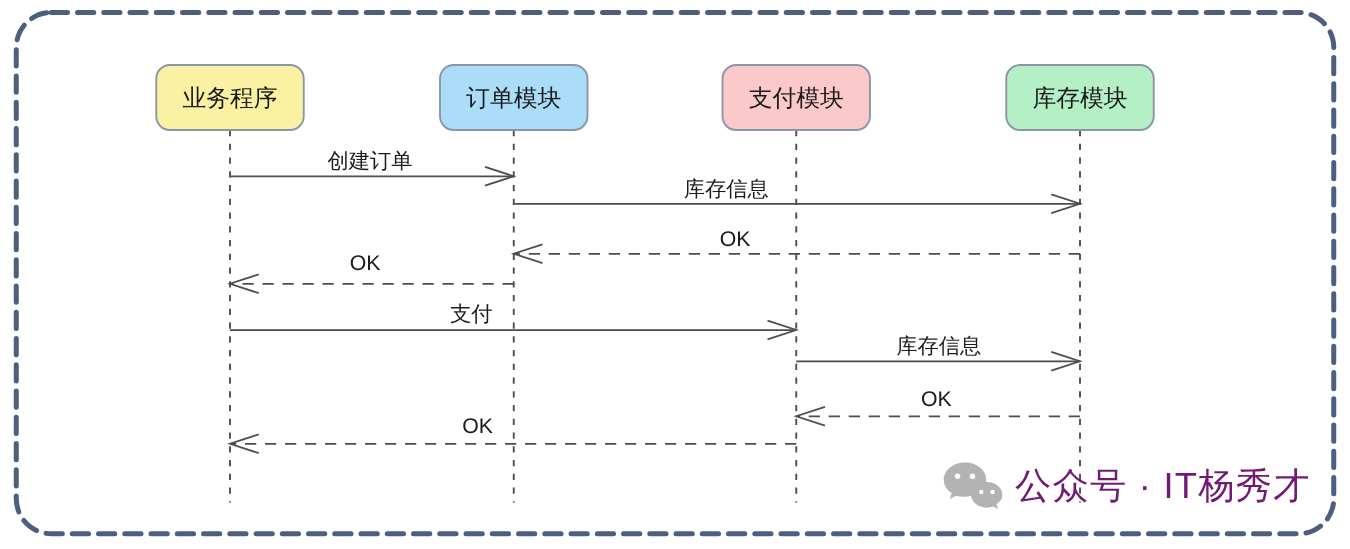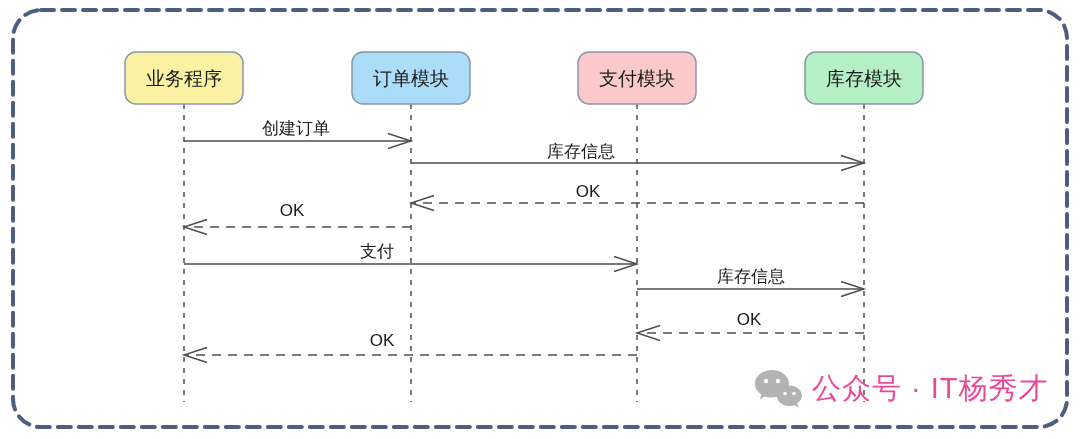--- a/index.html
+++ b/index.html
@@ -23,21 +23,21 @@
     position: absolute;
     left: 754px;
     top: 368px;
     display: flex;
     align-items: center;
     gap: 10px;
     pointer-events: none;
   }
   .watermark-text {
     font-size: 29px;
-    color: #ec4899;
+    color: #701a75;
     letter-spacing: 1px;
     white-space: nowrap;
   }
 </style>
 </head>
 <body>
 
 <div class="canvas">
   <svg id="diagram-svg" width="1080" height="439" viewBox="0 0 1080 439">
       <rect x="13" y="10" width="1054" height="417" rx="28" fill="none" stroke="#4E5E7E" stroke-width="4" stroke-dasharray="13 8" stroke-linecap="round"></rect>

